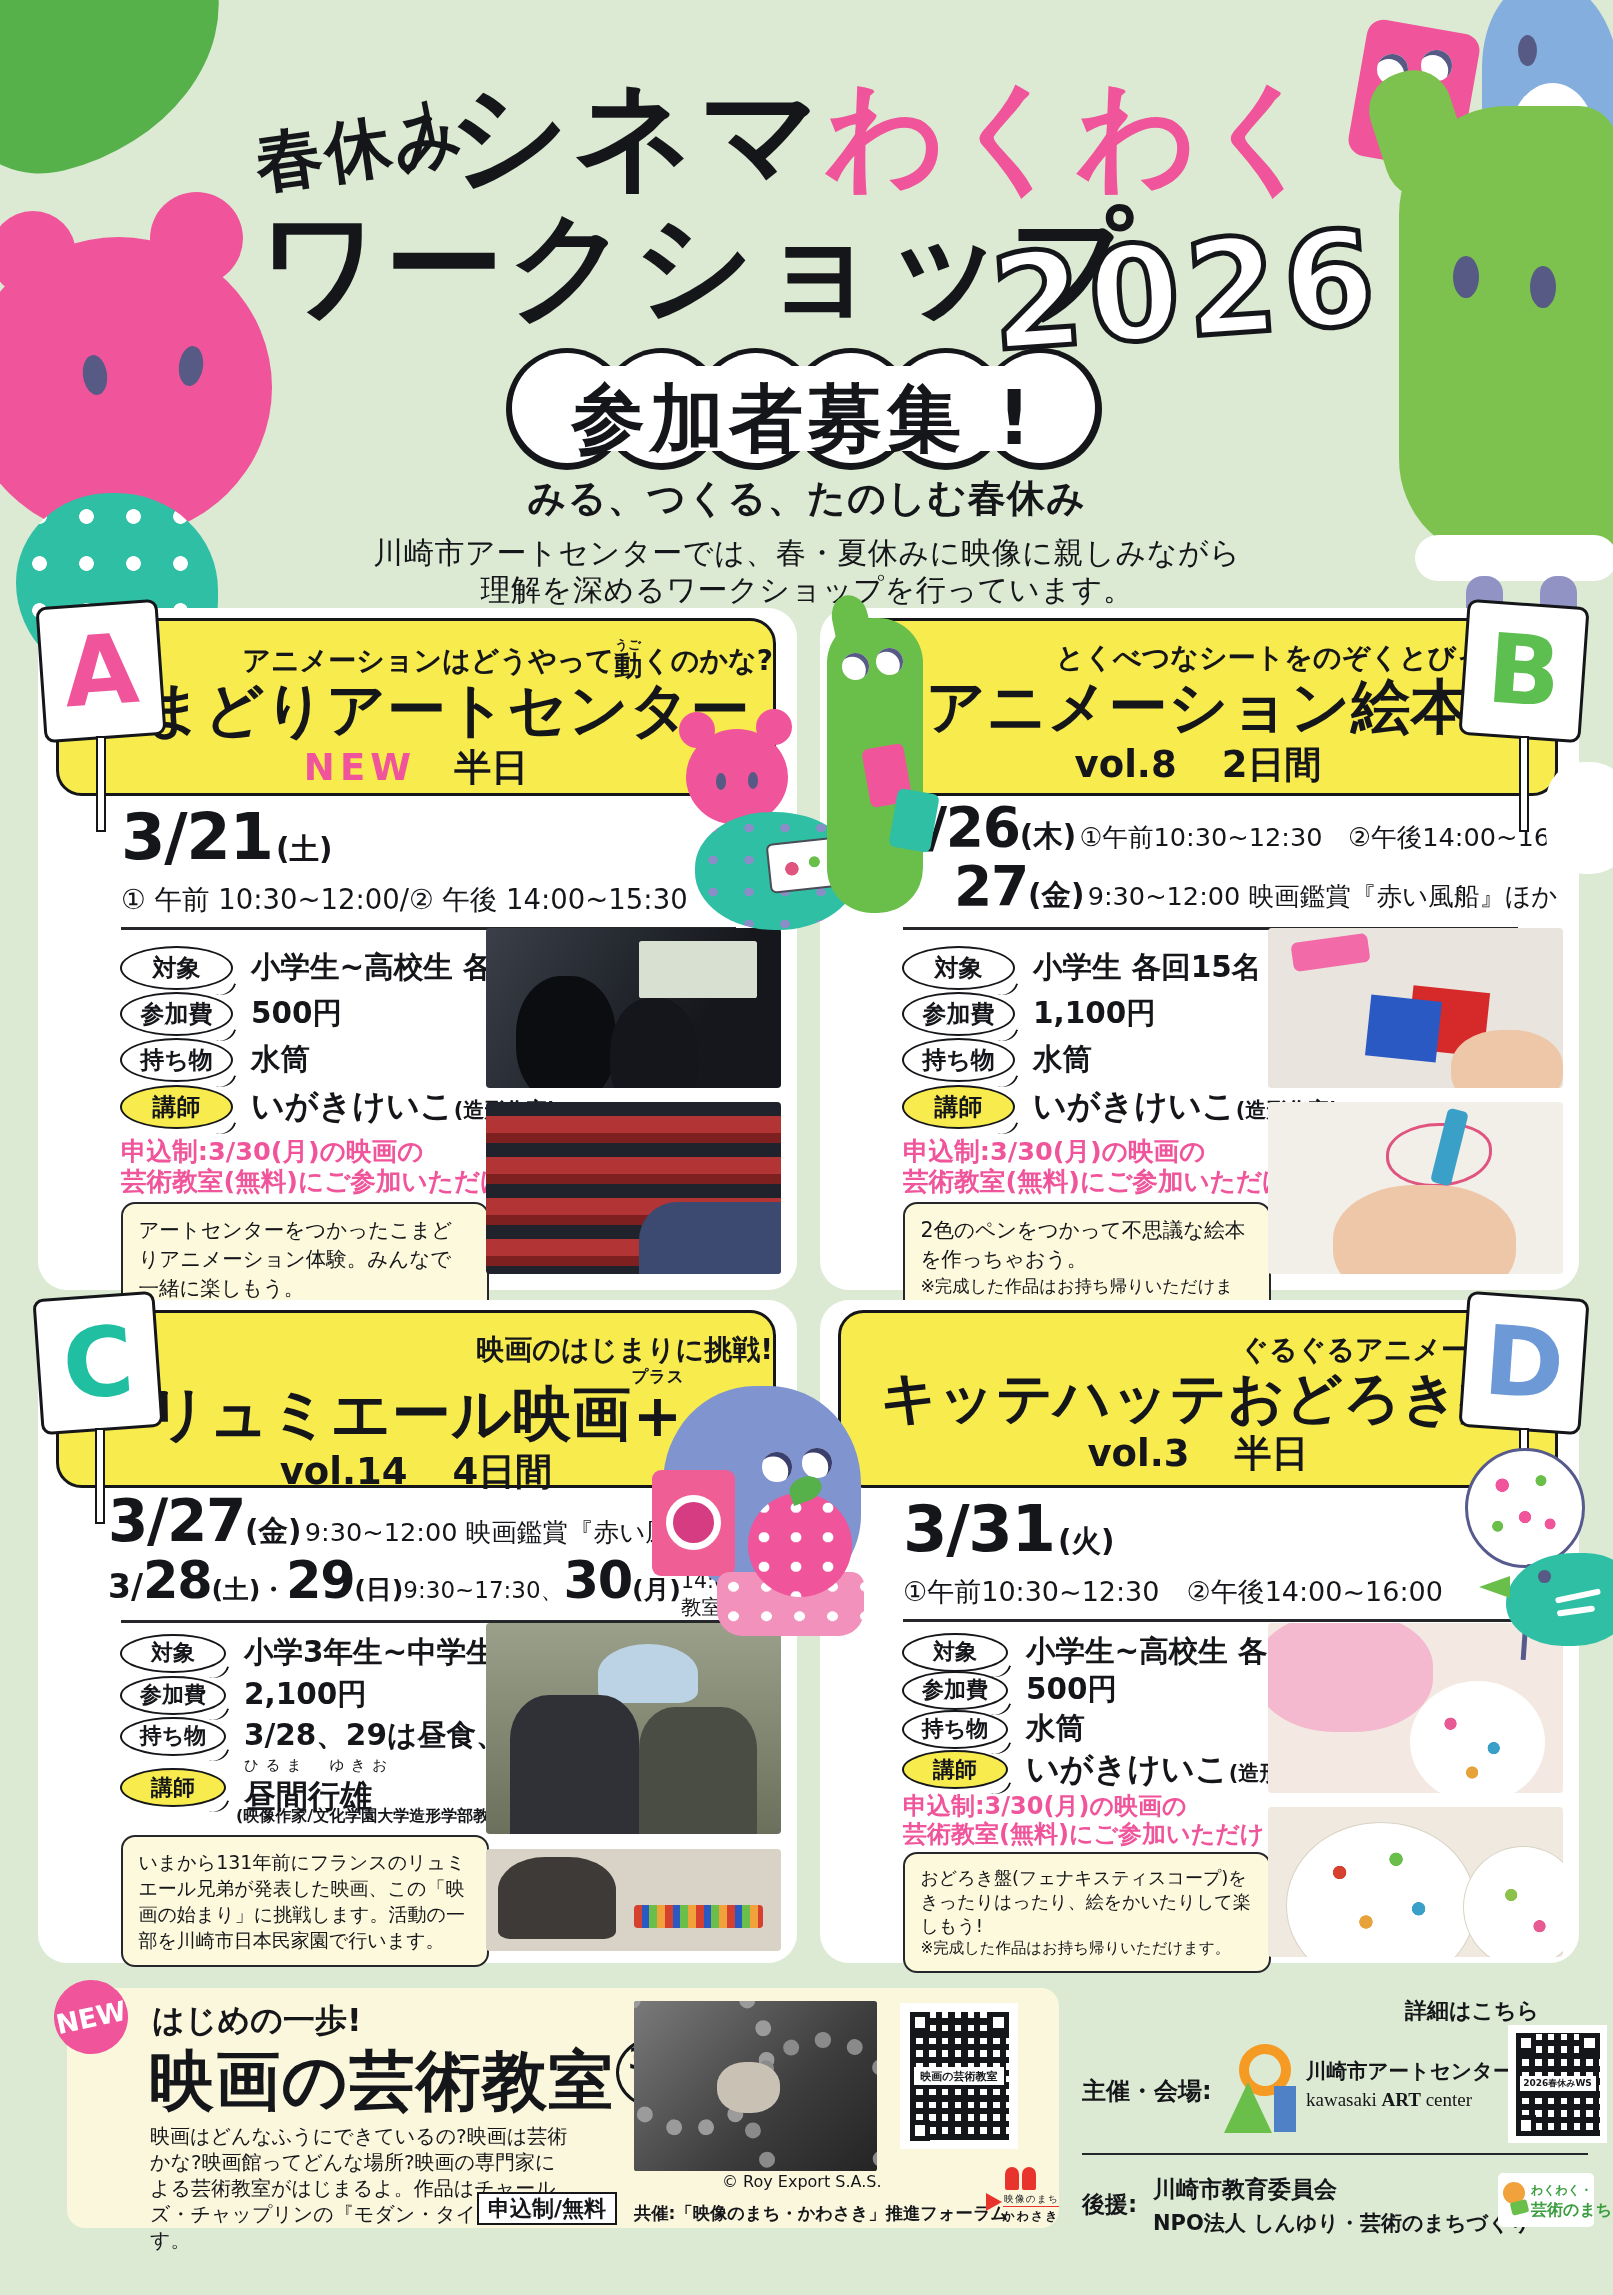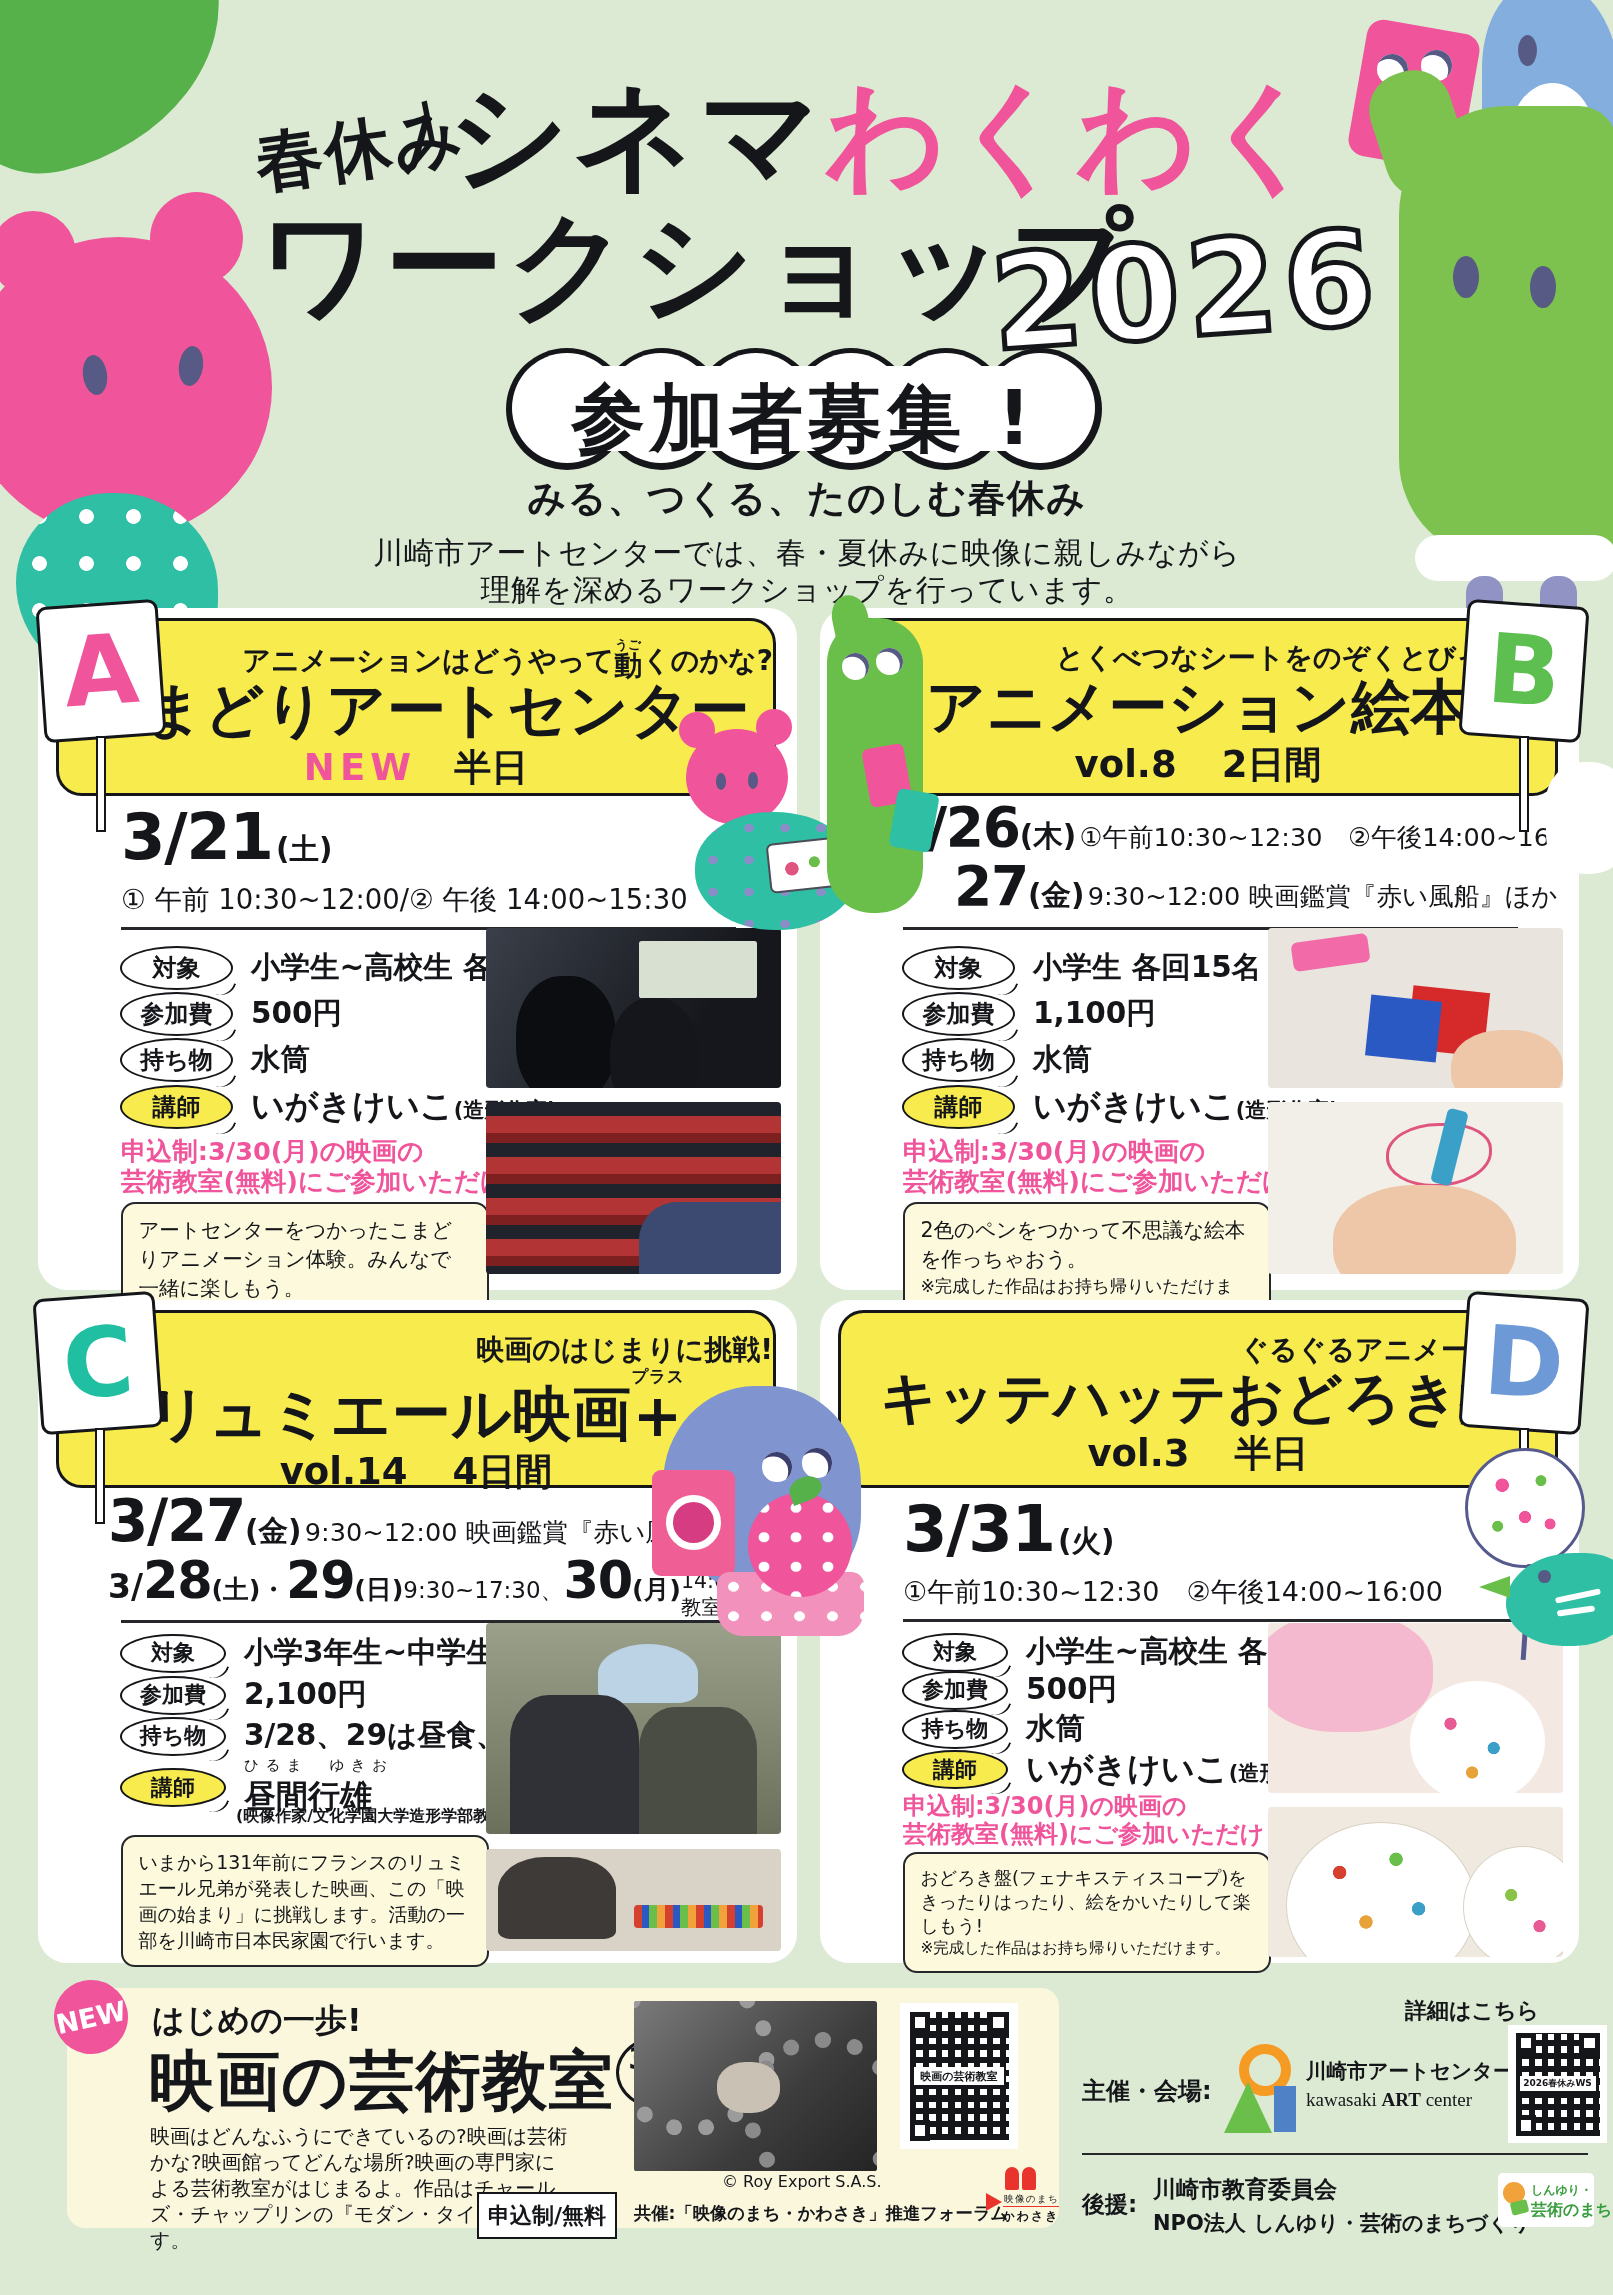--- a/index.html
+++ b/index.html
@@ -335,21 +335,21 @@
   <div class="newb" style="left:54px;top:1980px;">
       <span>NEW</span>
     </div>
   <div class="abs b nw" style="left:152px;top:1999px;font-size:32px;">はじめの一歩!</div>
   <div class="abs b nw" style="left:149px;top:2037px;font-size:65px;letter-spacing:1.3px;">映画の芸術教室</div>
   <div class="abs" style="left:616px;top:2034px;width:97px;height:77px;border:3.2px solid #15161a;border-radius:50%;text-align:center;box-sizing:border-box;">
     <div class="b" style="font-size:29.5px;margin-top:5.1px;">3/30</div>
     <div class="b" style="font-size:18px;margin-top:-2.6px;">(月)</div>
   </div>
   <div class="abs" style="left:150px;top:2123px;width:423px;font-size:20px;line-height:1.3;">映画はどんなふうにできているの?映画は芸術かな?映画館ってどんな場所?映画の専門家による芸術教室がはじまるよ。作品はチャールズ・チャップリンの『モダン・タイムス』です。</div>
-  <div class="abs b" style="left:477px;top:2192px;width:140px;height:47px;border:2.6px solid #15161a;background:#fff;font-size:22px;display:flex;align-items:center;justify-content:center;box-sizing:border-box;">申込制/無料</div>
+  <div class="abs b" style="left:477px;top:2192px;width:140px;height:33px;border:2.6px solid #15161a;background:#fff;font-size:22px;display:flex;align-items:center;justify-content:center;box-sizing:border-box;">申込制/無料</div>
   <div class="ph" style="left:634px;top:2001px;width:243px;height:170px;background:linear-gradient(135deg,#7a7a7a,#3d3d3d 60%,#242424);border-radius:2.6px;">
     <div class="abs" style="left:-12%;top:-20%;width:70%;height:100%;border:16.6px dotted #9b9b9b;border-radius:50%;box-sizing:border-box;"></div>
     <div class="abs" style="left:45%;top:18%;width:66%;height:96%;border:16.6px dotted #8a8a8a;border-radius:50%;box-sizing:border-box;"></div>
     <div class="abs" style="left:34%;top:36%;width:26%;height:30%;background:#c9c2b4;border-radius:45%;"></div>
   </div>
   <div class="abs nw" style="left:722px;top:2172px;font-size:16px;">© Roy Export S.A.S.</div>
   <div class="qr" style="left:900px;top:2003px;width:118px;height:146px;">
     <div class="qrpat" style="left:9.6px;top:9px;width:99px;height:128px;"></div>
     <div class="qrc" style="left:9.6px;top:9px;"></div>
       <div class="qrc" style="left:88px;top:9px;"></div>
@@ -381,18 +381,18 @@
       <div class="qrc" style="left:7.7px;top:90px;"></div>
     <div class="qrlabel" style="left:11.5px;top:51px;width:76px;height:15.4px;font-size:9px;">2026春休みWS</div>
   </div>
   <div class="divider" style="left:1082px;top:2153px;width:506px;height:1.9px;"></div>
   <div class="abs b nw" style="left:1082px;top:2189px;font-size:23px;">後援:</div>
   <div class="abs b nw" style="left:1153px;top:2174px;font-size:23px;">川崎市教育委員会</div>
   <div class="abs b nw" style="left:1153px;top:2209px;font-size:21px;">NPO法人 しんゆり・芸術のまちづくり</div>
   <div class="abs" style="left:1498px;top:2173px;width:96px;height:54px;background:#fff;border-radius:5.1px;">
     <div class="abs" style="left:5.1px;top:9px;width:22px;height:22px;background:#f2a23a;border-radius:50%;"></div>
     <div class="abs" style="left:12.8px;top:28px;width:16.6px;height:12.8px;background:#6abf4b;border-radius:2.6px;transform:rotate(-14deg);"></div>
-    <div class="abs nw b" style="left:33px;top:9px;font-size:12px;color:#3a9e3f;">しんゆり・</div>
+    <div class="abs nw b" style="left:33px;top:9px;font-size:12px;color:#3a9e3f;">わくわく・</div>
     <div class="abs nw b" style="left:33px;top:27px;font-size:16px;color:#3a9e3f;">芸術のまち</div>
   </div>
 
 </div>
 
 
 </body></html>

